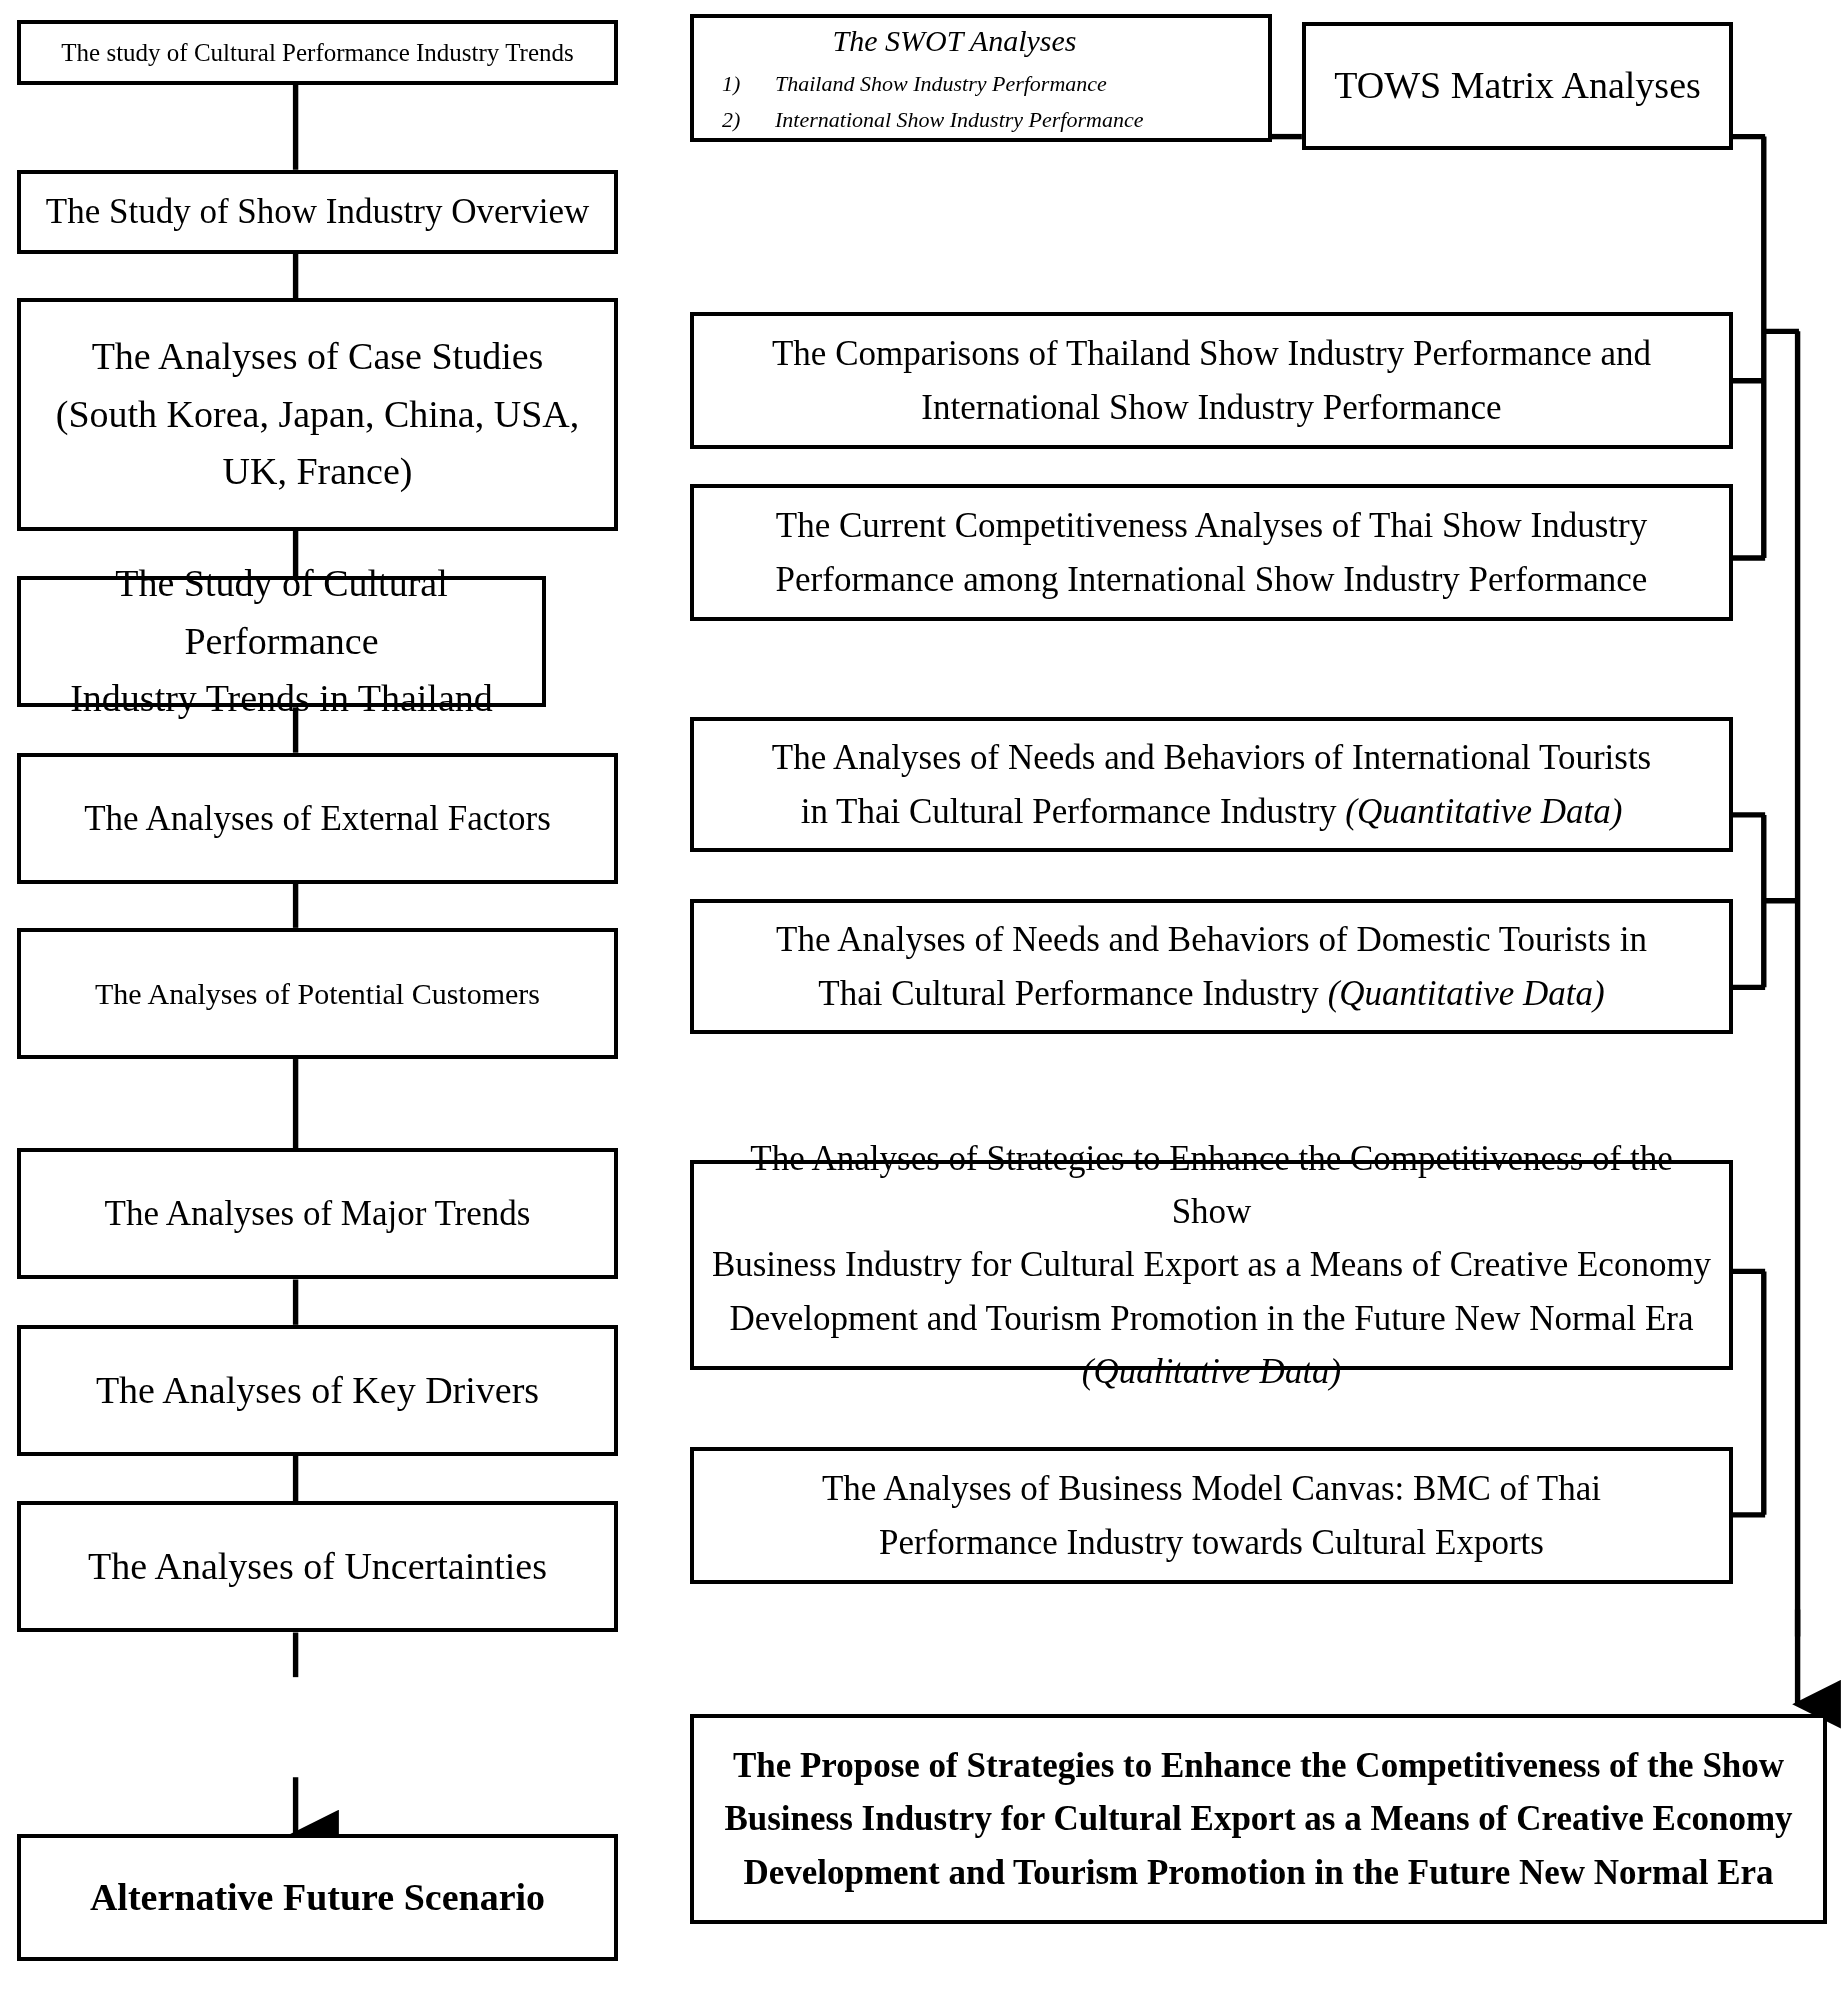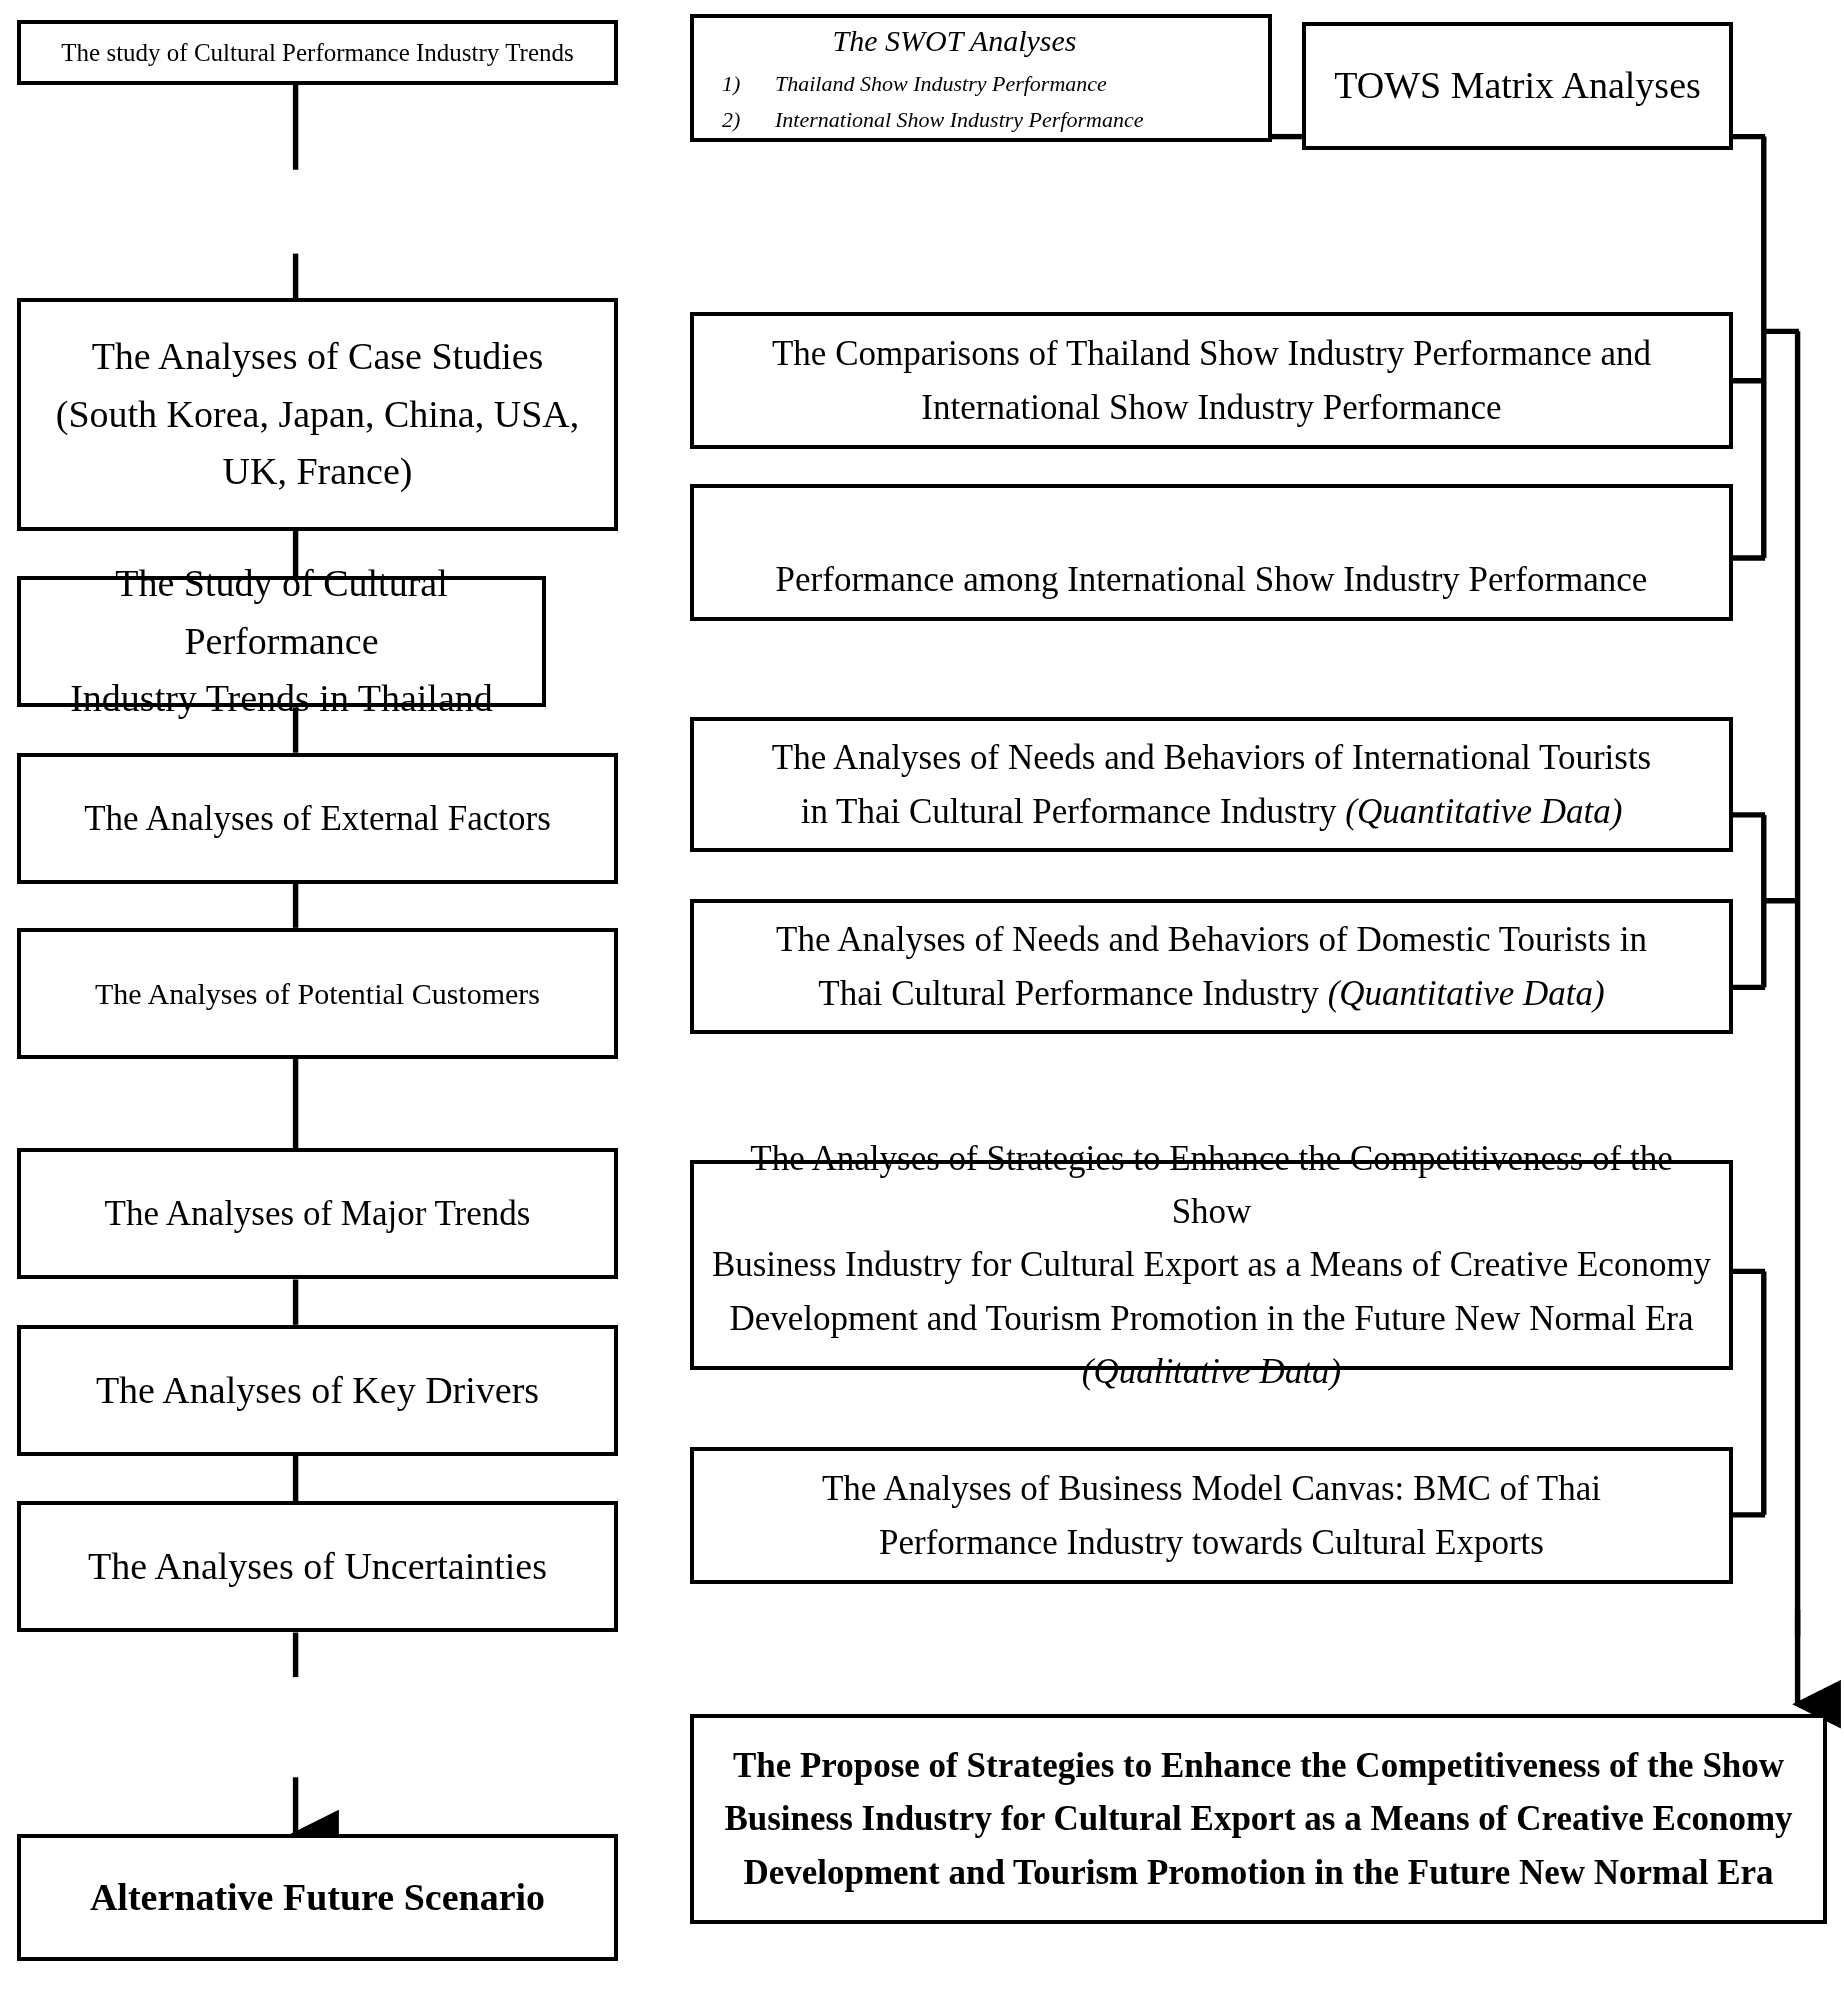--- a/index.html
+++ b/index.html
@@ -110,20 +110,23 @@
       <line x1="2658" y1="490" x2="2658" y2="2420"></line>
     </g>
 
     <line x1="2658" y1="2380" x2="2658" y2="2520" stroke="#000000" stroke-width="8" marker-end="url(#arrowhead)"></line>
   </svg>
 
   <div class="node fs-sm" style="left:17px;  top:20px;   width:601px; height:65px;">
     <span class="txt">The study of Cultural Performance Industry Trends</span>
   </div>
 
+  <div class="node fs-lg" style="left:17px;  top:170px;  width:601px; height:84px;">
+    <span class="txt">The Study of Show Industry Overview</span>
+  </div>
 
   <div class="node fs-xl" style="left:17px;  top:298px;  width:601px; height:233px; white-space:pre-line;">
     <span class="txt">The Analyses of Case Studies
 (South Korea, Japan, China, USA,
 UK, France)</span>
   </div>
 
   <div class="node fs-xl" style="left:17px;  top:576px;  width:529px; height:131px; white-space:pre-line;">
     <span class="txt">The Study of Cultural Performance
 Industry Trends in Thailand</span>
@@ -174,21 +177,21 @@
 
   <div class="node fs-lg" style="left:690px; top:312px; width:1043px; height:137px;">
     <span class="txt">
       <span>The Comparisons of Thailand Show Industry Performance and</span><br>
       <span>International Show Industry Performance</span>
     </span>
   </div>
 
   <div class="node fs-lg" style="left:690px; top:484px; width:1043px; height:137px;">
     <span class="txt">
-      <br>
+      <span>The Current Competitiveness Analyses of Thai Show Industry</span><br>
       <span>Performance among International Show Industry Performance</span>
     </span>
   </div>
 
   <div class="node fs-lg" style="left:690px; top:717px; width:1043px; height:135px;">
     <span class="txt">
       <span>The Analyses of Needs and Behaviors of International Tourists</span><br>
       <span>in Thai Cultural Performance Industry </span><span class="ital">(Quantitative Data)</span>
     </span>
   </div>

